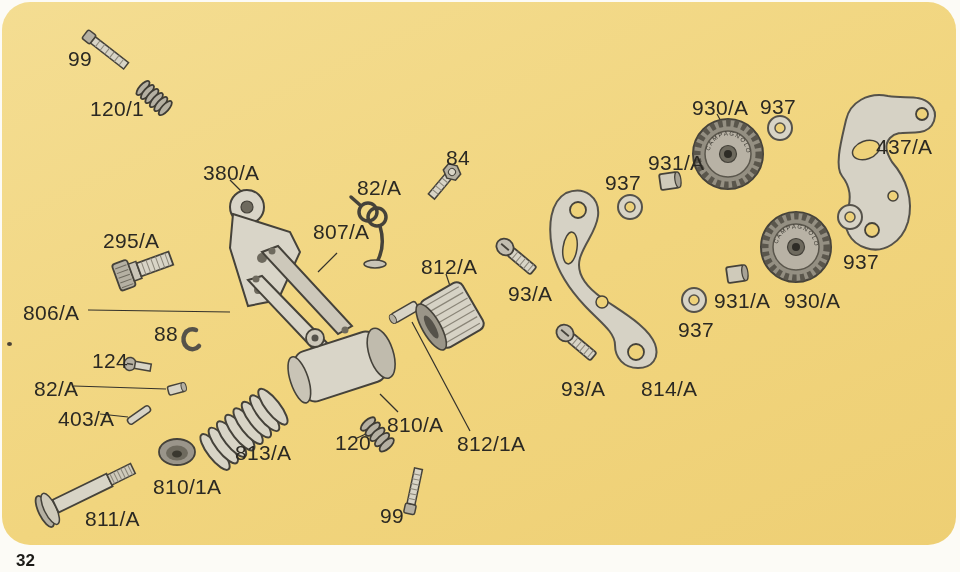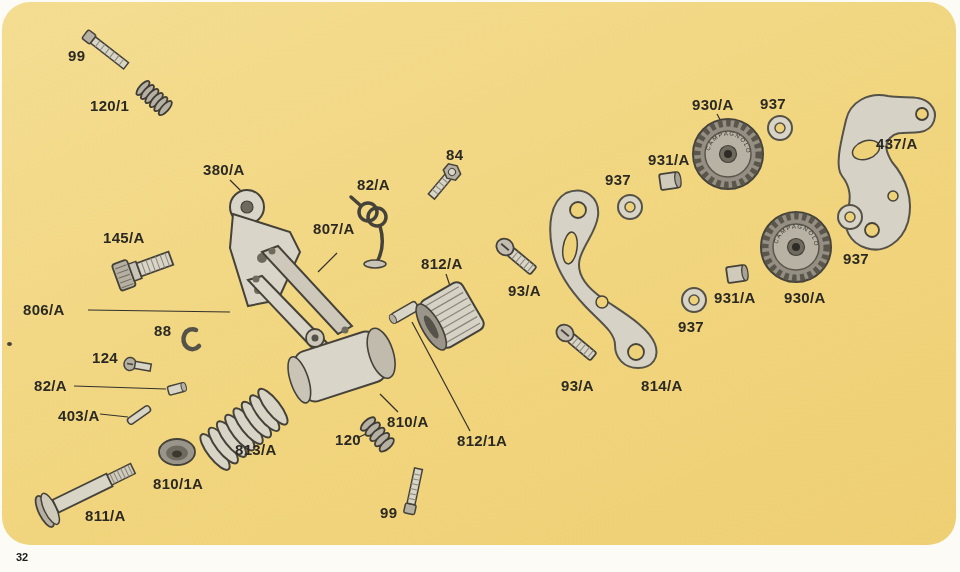--- a/index.html
+++ b/index.html
@@ -2,23 +2,23 @@
 <html><head>
 <meta charset="utf-8">
 <title>Parts Diagram</title>
 <style>
   html,body{margin:0;padding:0;}
   .page{position:relative;width:960px;height:572px;background:#fcfbf6;overflow:hidden;
         font-family:"Liberation Sans",sans-serif;}
   .panel{position:absolute;left:2px;top:2px;width:954px;height:543px;border-radius:28px;
          background:linear-gradient(155deg,#f4dd92 0%,#f1d57e 55%,#eecf74 100%);}
   svg.diagram{position:absolute;left:0;top:0;width:960px;height:572px;}
-  .lbl{position:absolute;font-size:15px;font-weight:700;color:#2b2923;
+  .lbl{position:absolute;font-size:21px;font-weight:400;color:#2b2923;
        letter-spacing:.3px;white-space:nowrap;}
-  .page-number{position:absolute;left:16px;top:551px;font-size:11px;font-weight:700;color:#1c1b18;}
+  .page-number{position:absolute;left:16px;top:551px;font-size:17px;font-weight:700;color:#1c1b18;}
   .speck{position:absolute;left:7px;top:342px;width:5px;height:4px;background:#4a4136;border-radius:50%;}
 </style>
 </head>
 <body>
 
 <div class="page">
   <div class="panel"></div>
   <div class="speck"></div>
 
   <svg class="diagram" viewBox="0 0 960 572">
@@ -314,21 +314,21 @@
       <circle r="8.5" fill="#6e6a5e" stroke="#45423a" stroke-width="1.2"></circle>
       <circle r="4" fill="#2e2c26"></circle>
     </g>
   </svg>
 
   <div class="lbl" style="left:68px;top:47px">99</div>
   <div class="lbl" style="left:90px;top:97px">120/1</div>
   <div class="lbl" style="left:203px;top:161px">380/A</div>
   <div class="lbl" style="left:357px;top:176px">82/A</div>
   <div class="lbl" style="left:446px;top:146px">84</div>
-  <div class="lbl" style="left:103px;top:229px">145/A</div>
+  <div class="lbl" style="left:103px;top:229px">295/A</div>
   <div class="lbl" style="left:313px;top:220px">807/A</div>
   <div class="lbl" style="left:421px;top:255px">812/A</div>
   <div class="lbl" style="left:23px;top:301px">806/A</div>
   <div class="lbl" style="left:154px;top:322px">88</div>
   <div class="lbl" style="left:92px;top:349px">124</div>
   <div class="lbl" style="left:34px;top:377px">82/A</div>
   <div class="lbl" style="left:58px;top:407px">403/A</div>
   <div class="lbl" style="left:235px;top:441px">813/A</div>
   <div class="lbl" style="left:335px;top:431px">120</div>
   <div class="lbl" style="left:387px;top:413px">810/A</div>

